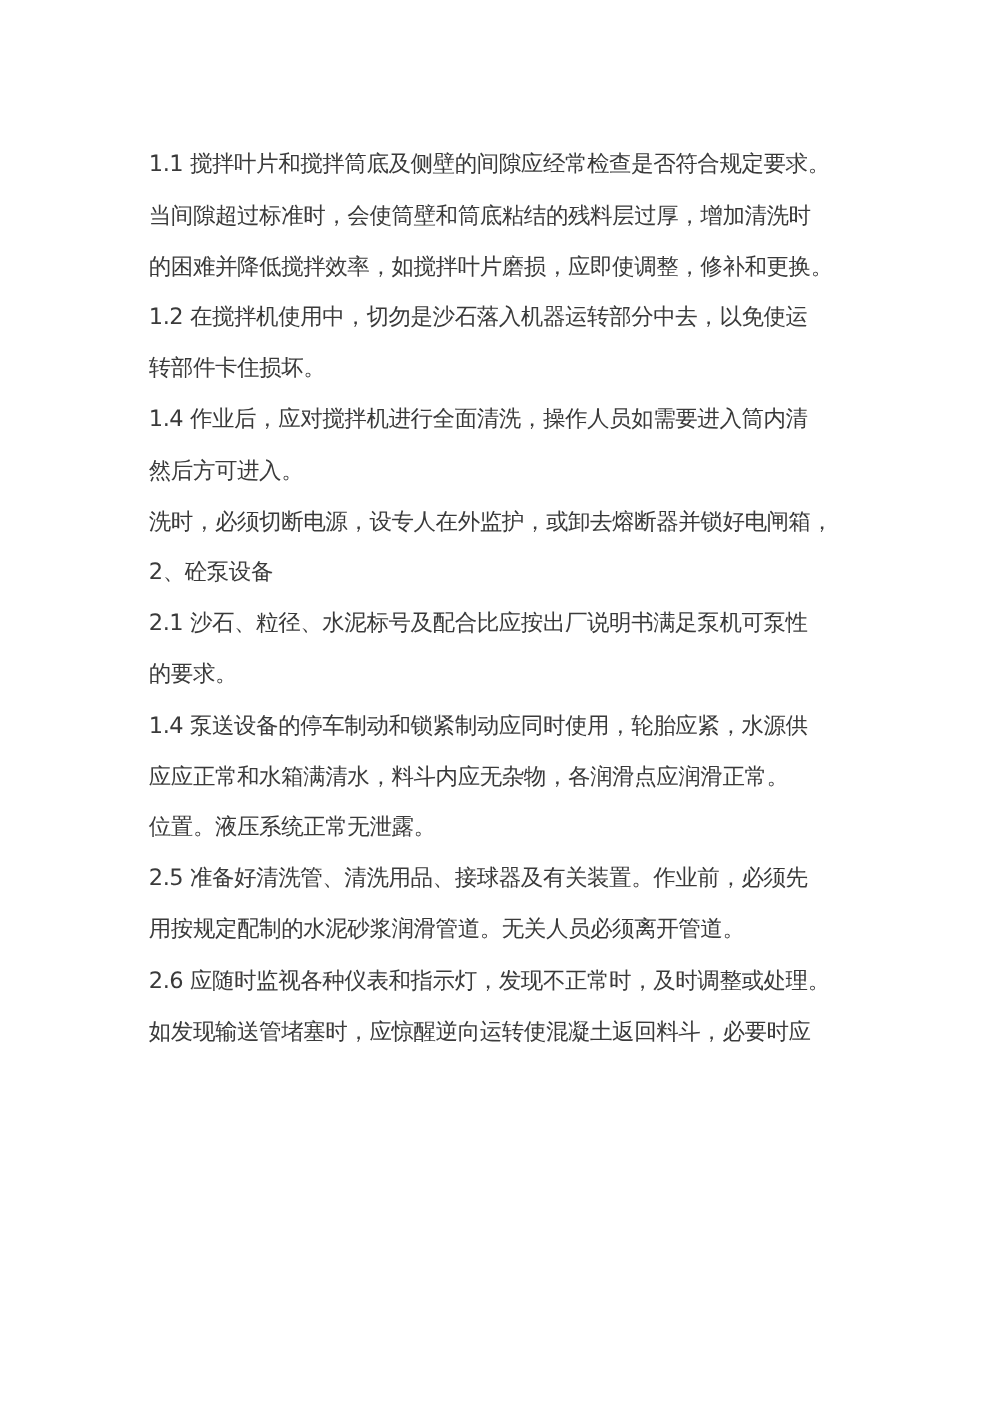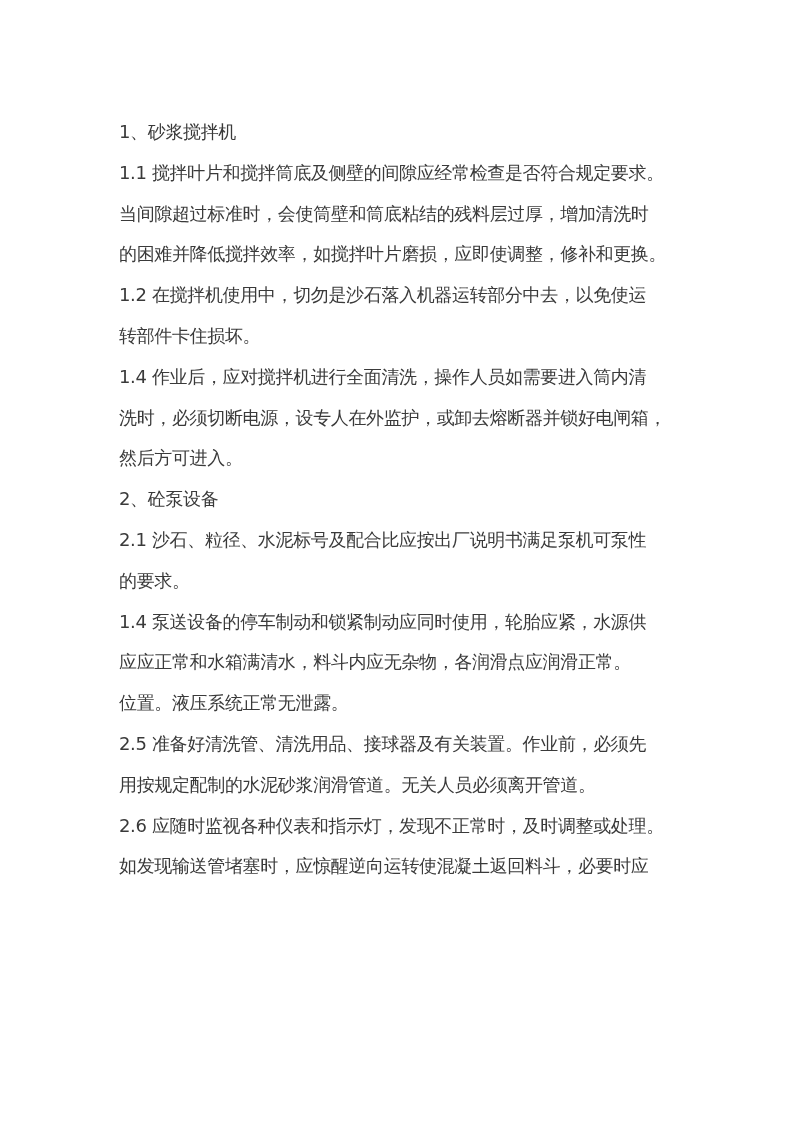--- a/index.html
+++ b/index.html
@@ -26,29 +26,28 @@
       line-height: 40.8px;
       height: 40.8px;
       white-space: nowrap;
       letter-spacing: -0.35px;
     }
   </style>
 </head>
 <body>
 
 <div class="page">
-  <div class="line">1、砂浆搅拌机</div>
   <div class="line">1.1 搅拌叶片和搅拌筒底及侧壁的间隙应经常检查是否符合规定要求。</div>
   <div class="line">当间隙超过标准时，会使筒壁和筒底粘结的残料层过厚，增加清洗时</div>
   <div class="line">的困难并降低搅拌效率，如搅拌叶片磨损，应即使调整，修补和更换。</div>
   <div class="line">1.2 在搅拌机使用中，切勿是沙石落入机器运转部分中去，以免使运</div>
   <div class="line">转部件卡住损坏。</div>
   <div class="line">1.4 作业后，应对搅拌机进行全面清洗，操作人员如需要进入筒内清</div>
+  <div class="line">然后方可进入。</div>
   <div class="line">洗时，必须切断电源，设专人在外监护，或卸去熔断器并锁好电闸箱，</div>
-  <div class="line">然后方可进入。</div>
   <div class="line">2、砼泵设备</div>
   <div class="line">2.1 沙石、粒径、水泥标号及配合比应按出厂说明书满足泵机可泵性</div>
   <div class="line">的要求。</div>
   <div class="line">1.4 泵送设备的停车制动和锁紧制动应同时使用，轮胎应紧，水源供</div>
   <div class="line">应应正常和水箱满清水，料斗内应无杂物，各润滑点应润滑正常。</div>
   <div class="line">位置。液压系统正常无泄露。</div>
   <div class="line">2.5 准备好清洗管、清洗用品、接球器及有关装置。作业前，必须先</div>
   <div class="line">用按规定配制的水泥砂浆润滑管道。无关人员必须离开管道。</div>
   <div class="line">2.6 应随时监视各种仪表和指示灯，发现不正常时，及时调整或处理。</div>
   <div class="line">如发现输送管堵塞时，应惊醒逆向运转使混凝土返回料斗，必要时应</div>

